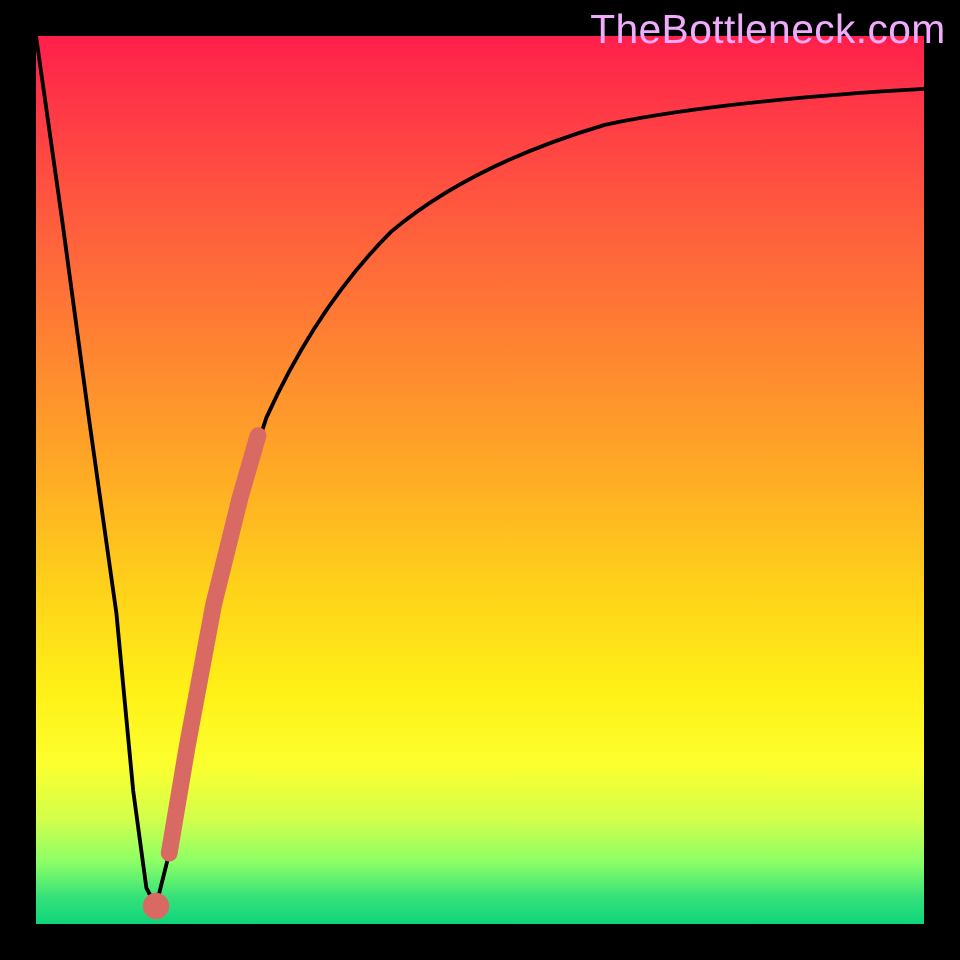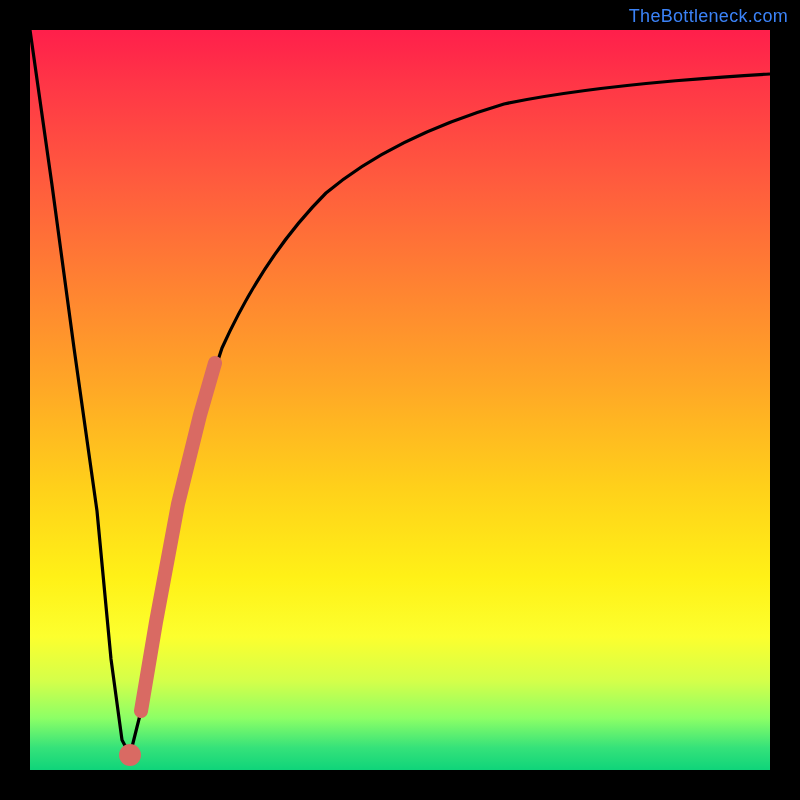--- a/index.html
+++ b/index.html
@@ -36,22 +36,22 @@
       #d4ff4a 88%,
       #8cff66 93%,
       #35e27a 97%,
       #0fd47a 100%
     );
   }
   .watermark {
     position: absolute;
     top: 6px;
     right: 12px;
-    color: #3b82f6;
-    font-size: 18px;
+    color: #f0abfc;
+    font-size: 34px;
     font-weight: 500;
     letter-spacing: 0.3px;
     user-select: none;
   }
   svg.curves {
     position: absolute;
     left: 0;
     top: 0;
     width: 740px;
     height: 740px;

